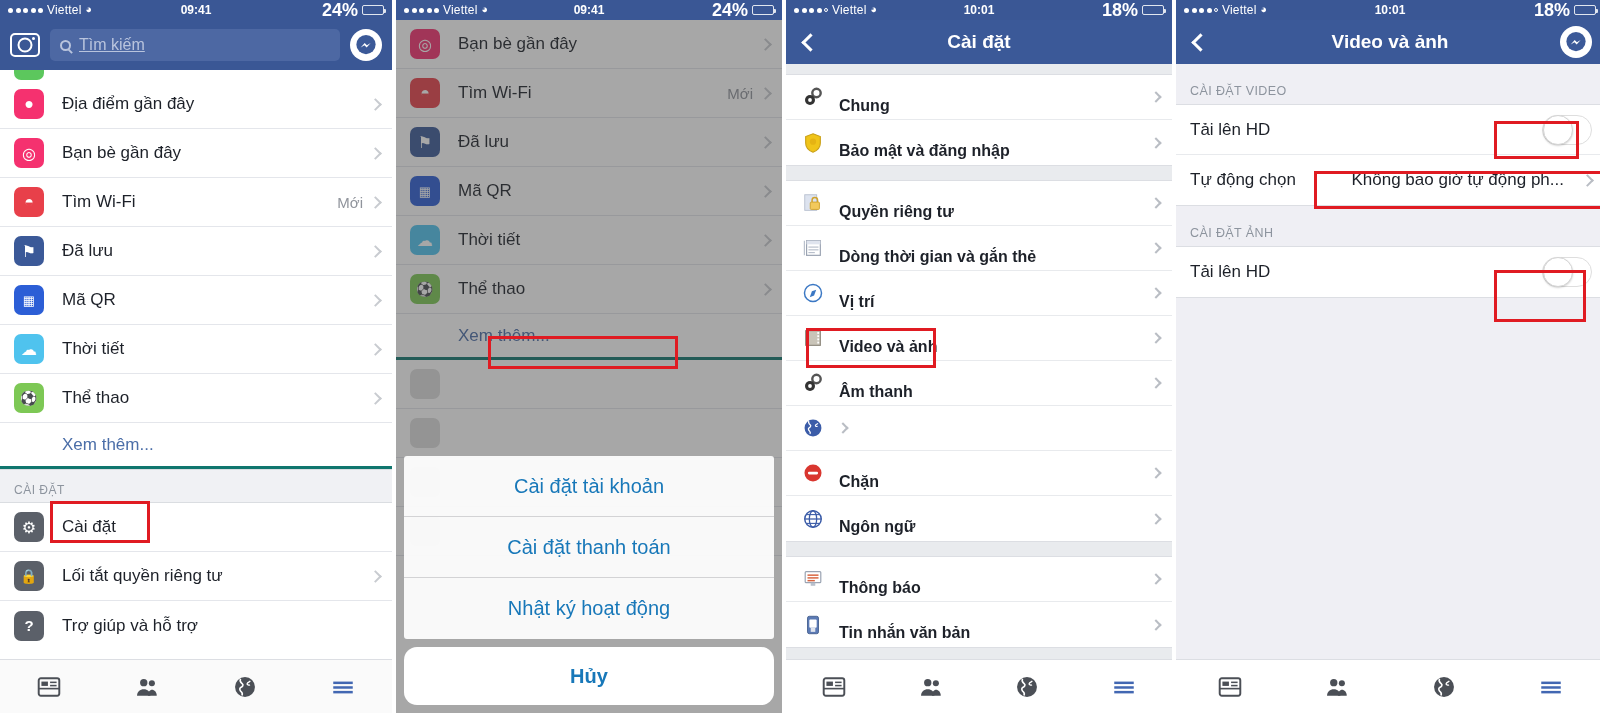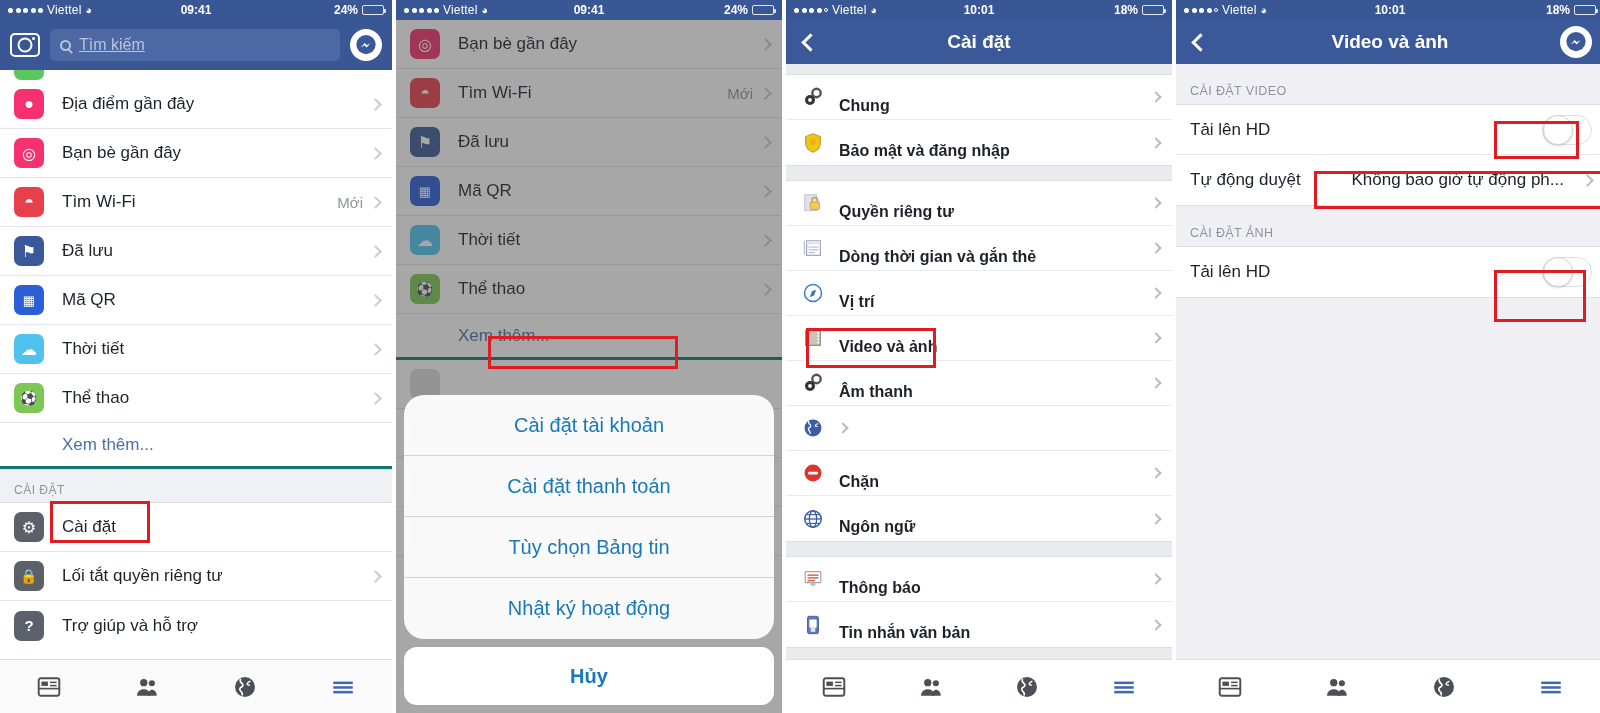--- a/index.html
+++ b/index.html
@@ -18,29 +18,29 @@
   .p2 { width: 386px; }
   .p3 { width: 386px; }
   .p4 { width: 428px; }
 
   
   .statusbar {
     height: 20px; background: #3a5795; color: #fff;
     display: flex; align-items: center; padding: 0 8px;
     font-size: 12px; font-weight: bold; position: relative;
   }
-  .sb-left { display: flex; align-items: center; gap: 4px; }
+  .sb-left { display: flex; gap: 4px; }
   .dots { display: flex; gap: 2.5px; align-items: center; }
   .dot { width: 5px; height: 5px; border-radius: 50%; background: #fff; }
   .dot.empty { background: transparent; border: 1px solid #fff; width: 4px; height: 4px; }
   .carrier { font-size: 12px; font-weight: normal; letter-spacing: .2px; }
   .wifi-ico { font-size: 11px; }
   .sb-time { position: absolute; left: 0; right: 0; text-align: center; font-size: 12px; font-weight: bold; }
   .sb-right { margin-left: auto; display: flex; align-items: center; gap: 4px; z-index: 2; }
-  .batt-pct { font-size: 12px; }
+  .batt-pct { font-size: 18px; }
   .batt {
     width: 22px; height: 10px; border: 1px solid rgba(255,255,255,.85);
     border-radius: 2px; position: relative; padding: 1px;
   }
   .batt:after {
     content:""; position:absolute; right:-3px; top:3px; width:2px; height:4px;
     background: rgba(255,255,255,.85); border-radius: 0 1px 1px 0;
   }
   .batt-fill { height: 100%; background: #fff; }
   .batt.red .batt-fill { background: #e8403a; }
@@ -141,21 +141,21 @@
 
   
   .dim {
     position: absolute; inset: 20px 0 0 0; background: rgba(60,60,60,.45);
     pointer-events: none;
   }
   .sheet-wrap {
     position: absolute; left: 8px; right: 8px; bottom: 8px; z-index: 5;
   }
   .sheet {
-    background: rgba(252,252,252,.96); border-radius: 20px; overflow: hidden;
+    background: rgba(252,252,252,.96); border-radius: 3px; overflow: hidden;
   }
   .sheet-item {
     height: 61px; display: flex; align-items: center; justify-content: center;
     font-size: 20px; color: #1878b9; border-bottom: 1px solid #d3d3d5;
     position: relative;
   }
   .sheet-item:last-child { border-bottom: none; }
   .sheet-cancel {
     margin-top: 8px; background: #ffffff; border-radius: 13px; height: 58px;
     display: flex; align-items: center; justify-content: center;
@@ -424,23 +424,20 @@
 
     <div class="sheet-wrap">
       <div class="sheet">
         <div class="sheet-item">
           <span>Cài đặt tài khoản</span>
         </div>
         <div class="sheet-item">
           <span>Cài đặt thanh toán</span>
         </div>
         <div class="sheet-item">
-          <span>Tùy chọn Bảng tin</span>
-        </div>
-        <div class="sheet-item">
           <span>Nhật ký hoạt động</span>
         </div>
       </div>
       <div class="sheet-cancel">
         <span>Hủy</span>
       </div>
     </div>
 
     <div class="redbox" style="left:92px; top:336px; width:190px; height:33px; z-index:30;"></div>
   </div>
@@ -702,21 +699,21 @@
       <div class="vp-hdr">CÀI ĐẶT VIDEO</div>
 
       <div class="vp-card">
         <div class="vp-row">
           <span class="vp-lbl">Tải lên HD</span>
           <span class="toggle">
               <i class="knob"></i>
             </span>
         </div>
         <div class="vp-row">
-          <span class="vp-lbl">Tự động duyệt</span>
+          <span class="vp-lbl">Tự động chọn</span>
           <span class="vp-val">Không bao giờ tự động ph...</span>
           <span class="vp-chev"></span>
         </div>
       </div>
 
       <div class="vp-hdr">CÀI ĐẶT ẢNH</div>
 
       <div class="vp-card">
         <div class="vp-row">
           <span class="vp-lbl">Tải lên HD</span>

